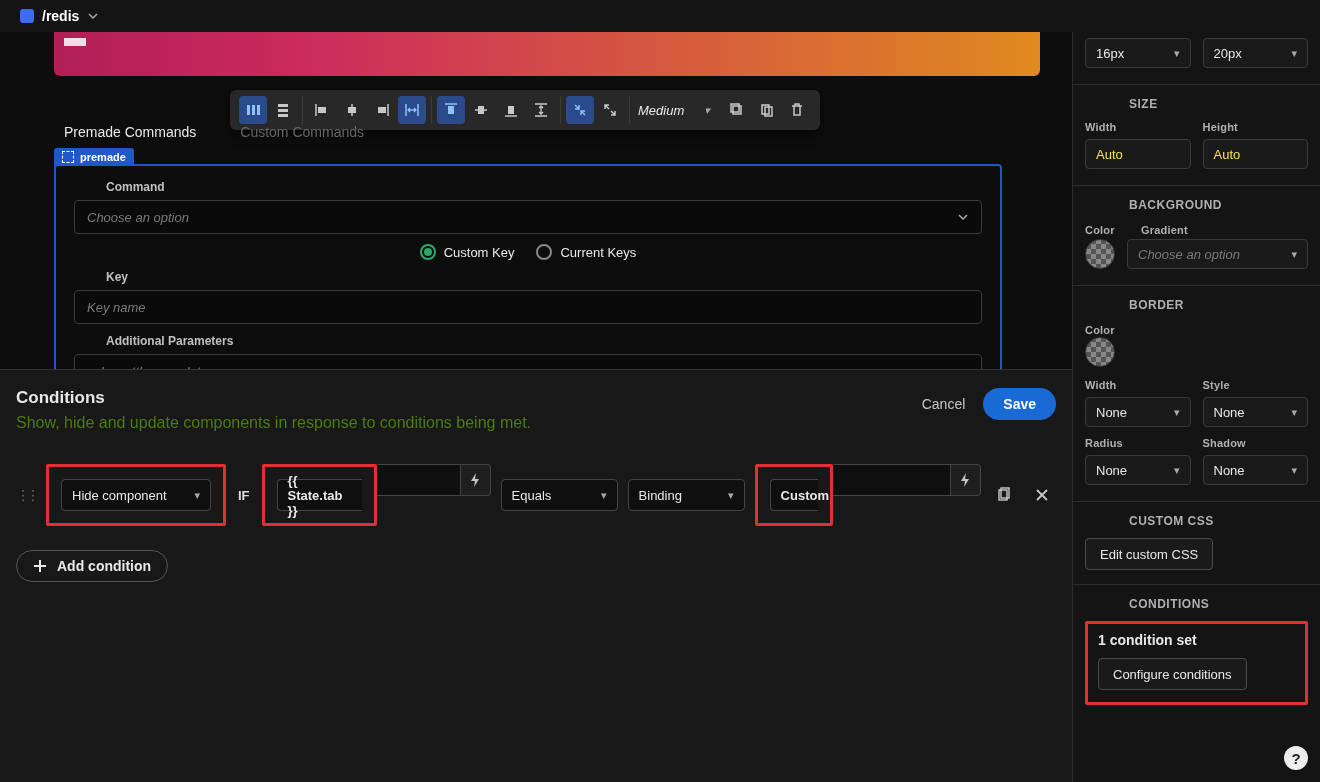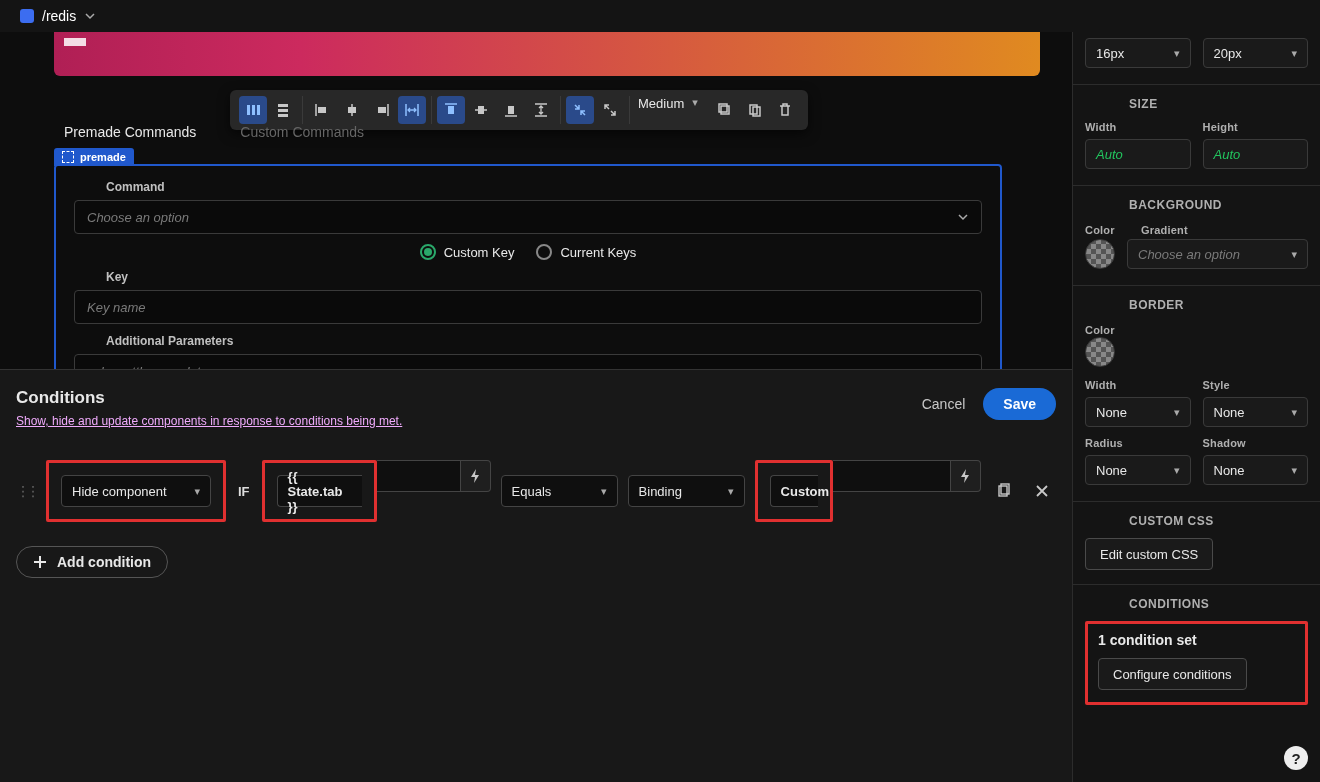--- a/index.html
+++ b/index.html
@@ -19,21 +19,21 @@
     height: 32px;
     display: flex; align-items: center;
     padding: 0 10px;
     background: #141414;
     z-index: 5;
   }
   .breadcrumb-cube {
     width: 14px; height: 14px; border-radius: 3px;
     background: #3c6df0; margin: 0 8px 0 10px;
   }
-  .breadcrumb-text { font-weight: 400; color: #fff; font-size: 14px; }
+  .breadcrumb-text { font-weight: 700; color: #fff; font-size: 14px; }
   .breadcrumb-chev { margin-left: 8px; color: #aaa; }
 
   .device-icons {
     position: absolute; top: 6px; left: 938px;
     display: flex; gap: 12px; align-items: center;
   }
   .dev-btn {
     width: 30px; height: 26px; display: flex; align-items: center; justify-content: center;
     border-radius: 4px; color: #ccc;
   }
@@ -70,21 +70,21 @@
     margin-left: 44px;
   }
   .rp-select {
     height: 30px; background: #1a1a1a; border: 1px solid #3a3a3a;
     border-radius: 4px; display: flex; align-items: center; justify-content: space-between;
     padding: 0 10px; color: #e8e8e8; font-size: 13px;
   }
   .rp-select.placeholder span:first-child { color: #7a7a7a; font-style: italic; }
   .rp-input {
     height: 30px; background: #1a1a1a; border: 1px solid #3a3a3a;
-    border-radius: 4px; padding: 0 10px; color: #22c55e; font-style: italic; font-size: 13px;
+    border-radius: 4px; padding: 0 10px; color: #fde047; font-size: 13px;
     display: flex; align-items: center;
   }
   .rp-color-swatch {
     width: 30px; height: 30px; border-radius: 50%; border: 1px solid #3a3a3a;
     background: repeating-conic-gradient(#555 0% 25%, #888 0% 50%) 0/10px 10px;
   }
   .rp-btn {
     display: inline-flex; align-items: center; height: 32px; padding: 0 14px;
     border: 1px solid #4a4a4a; border-radius: 4px; background: #1a1a1a;
     color: #e8e8e8; font-size: 13px;
@@ -119,22 +119,22 @@
     box-shadow: 0 4px 12px rgba(0,0,0,.6);
   }
   .tb-group { display: flex; align-items: center; border-right: 1px solid #3a3a3a; padding: 0 4px; }
   .tb-group:last-child { border-right: none; }
   .tb-btn {
     width: 28px; height: 28px; display: flex; align-items: center; justify-content: center;
     border-radius: 4px; color: #c8c8c8; margin: 0 1px;
   }
   .tb-btn.active { background: #2a4a8a; color: #8fc0ff; }
   .tb-select {
-    height: 28px; display: flex; padding: 0 8px; gap: 8px;
-    color: #e8e8e8; font-size: 13px;
+    height: 28px; display: flex; align-items: center; padding: 0 8px; gap: 20px;
+    color: #e8e8e8; font-size: 13px; font-style: italic;
   }
 
   
   .tabs {
     position: absolute; top: 92px; left: 64px;
     display: flex; gap: 44px; font-size: 14px; font-weight: 400; color: #e8e8e8;
   }
   .tabs .dim { color: #666; }
 
   
@@ -169,21 +169,21 @@
 
   
   .conditions {
     position: absolute; top: 369px; left: 0; right: 248px; bottom: 0;
     background: #181818;
     border-top: 1px solid #333;
     padding: 18px 16px;
   }
   .cond-header { display: flex; justify-content: space-between; align-items: flex-start; }
   .cond-title { font-size: 17px; font-weight: 700; margin-bottom: 6px; }
-  .cond-desc { font-size: 12px; color: #f0abfc; text-decoration: underline; }
+  .cond-desc { font-size: 16px; color: #4d7c0f; }
   .cond-actions { display: flex; gap: 18px; align-items: center; text-align: right; }
   .btn-cancel { color: #c8c8c8; font-size: 14px; cursor: pointer; }
   .btn-save {
     background: #1a6ad6; color: #fff; font-weight: 700; font-size: 14px;
     border-radius: 18px; padding: 8px 20px;
   }
 
   .cond-row {
     display: flex; align-items: center; gap: 10px; margin-top: 32px;
   }

